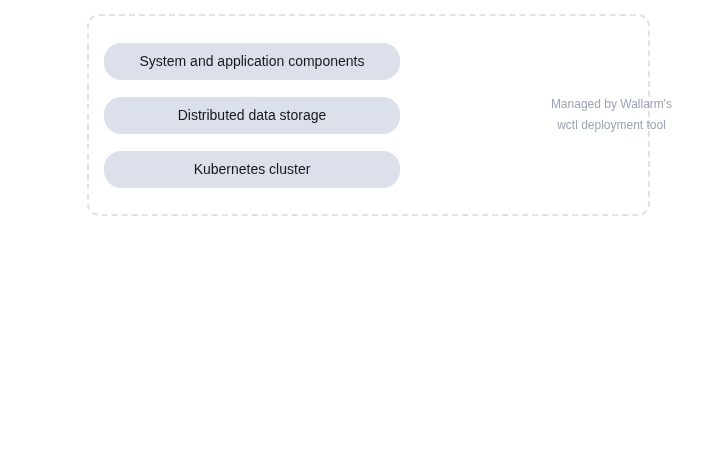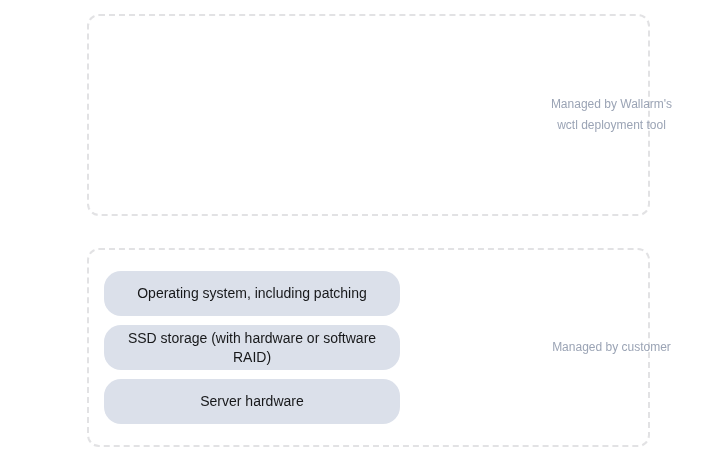--- a/index.html
+++ b/index.html
@@ -82,32 +82,29 @@
     text-align: center;
     white-space: pre-line;
   }
 </style>
 </head>
 <body>
 
 <div id="diagram">
 
   <div class="group g-top">
+    <div class="pill-column">
+      <div class="pill">
+        <span>System and application components</span>
+      </div>
+      <div class="pill">
+        <span>Distributed data storage</span>
+      </div>
+      <div class="pill">
+        <span>Kubernetes cluster</span>
+      </div>
+    </div>
     <div class="caption">Managed by Wallarm's
 wctl deployment tool</div>
   </div>
 
-  <div class="group g-bottom">
-    <div class="pill-column">
-      <div class="pill">
-        <span>Operating system, including patching</span>
-      </div>
-      <div class="pill">
-        <span>SSD storage (with hardware or software RAID)</span>
-      </div>
-      <div class="pill">
-        <span>Server hardware</span>
-      </div>
-    </div>
-    <div class="caption">Managed by customer</div>
-  </div>
 
 </div>
 
 </body></html>

